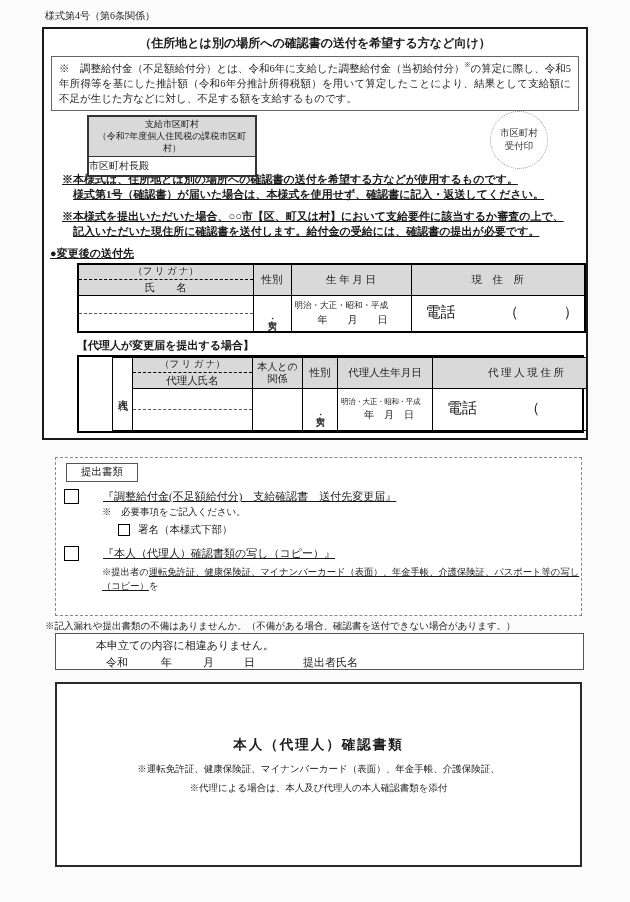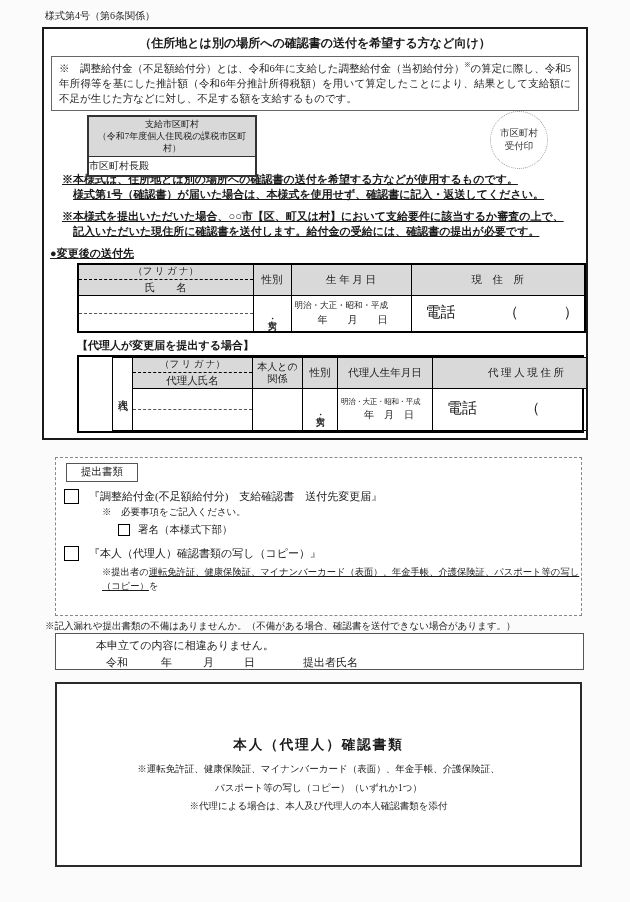--- a/index.html
+++ b/index.html
@@ -55,21 +55,21 @@
   .t2-wrap { margin-left:33px; width:507px; border:2px solid #000; background:#fff; }
   .t2 { width:100%; border-collapse:collapse; margin-left:0; }
   .t2 .hrow { height:27px; }
   .t2 .drow { height:42px; }
   .t2 .side-cell { background:#fff; }
   .t2 th.rel-h { font-size:10px; line-height:1.2; }
 
   
   .docs-box { position:absolute; left:55px; top:457px; width:527px; height:159px; border:1px dashed #888; background:#fff; }
   .docs-label { display:inline-block; margin:5px 0 0 10px; border:1px solid #555; padding:1px 14px 2px; font-size:10.5px; }
-  .chk-row { display:flex; align-items:center; gap:10px; margin:7px 0 0 8px; }
+  .chk-row { display:flex; align-items:center; gap:24px; margin:7px 0 0 8px;text-decoration:underline; }
   .chk { width:15px; height:15px; border:1.5px solid #000; background:#fff; flex:none; }
   .chk.small { width:12px; height:12px; border:1px solid #000; }
   .chk-label { font-size:11px; }
   .docs-note1 { margin:2px 0 0 46px; font-size:9.5px; }
   .sub-row { display:flex; align-items:center; gap:8px; margin:4px 0 0 62px; }
   .sub-label { font-size:10.5px; }
   .chk-row.second { margin-top:9px; }
   .docs-note2 { margin:5px 0 0 46px; font-size:9.3px; line-height:1.5; }
   .docs-note2 .ul { text-decoration:underline; }
   .docs-note2 .l2 { margin-left:9px; }
@@ -246,15 +246,14 @@
     <span class="u1">年</span>
     <span class="u2">月</span>
     <span class="u3">日</span>
     <span class="nm">提出者氏名</span>
   </div>
 </div>
 
 <div class="attach-box">
   <div class="attach-title">本人（代理人）確認書類</div>
   <div class="attach-line first">※運転免許証、健康保険証、マイナンバーカード（表面）、年金手帳、介護保険証、</div>
-  <div class="attach-line">パスポート等の写し（コピー）（いずれか1つ）</div>
   <div class="attach-line">※代理による場合は、本人及び代理人の本人確認書類を添付</div>
 </div>
 
 </body></html>

